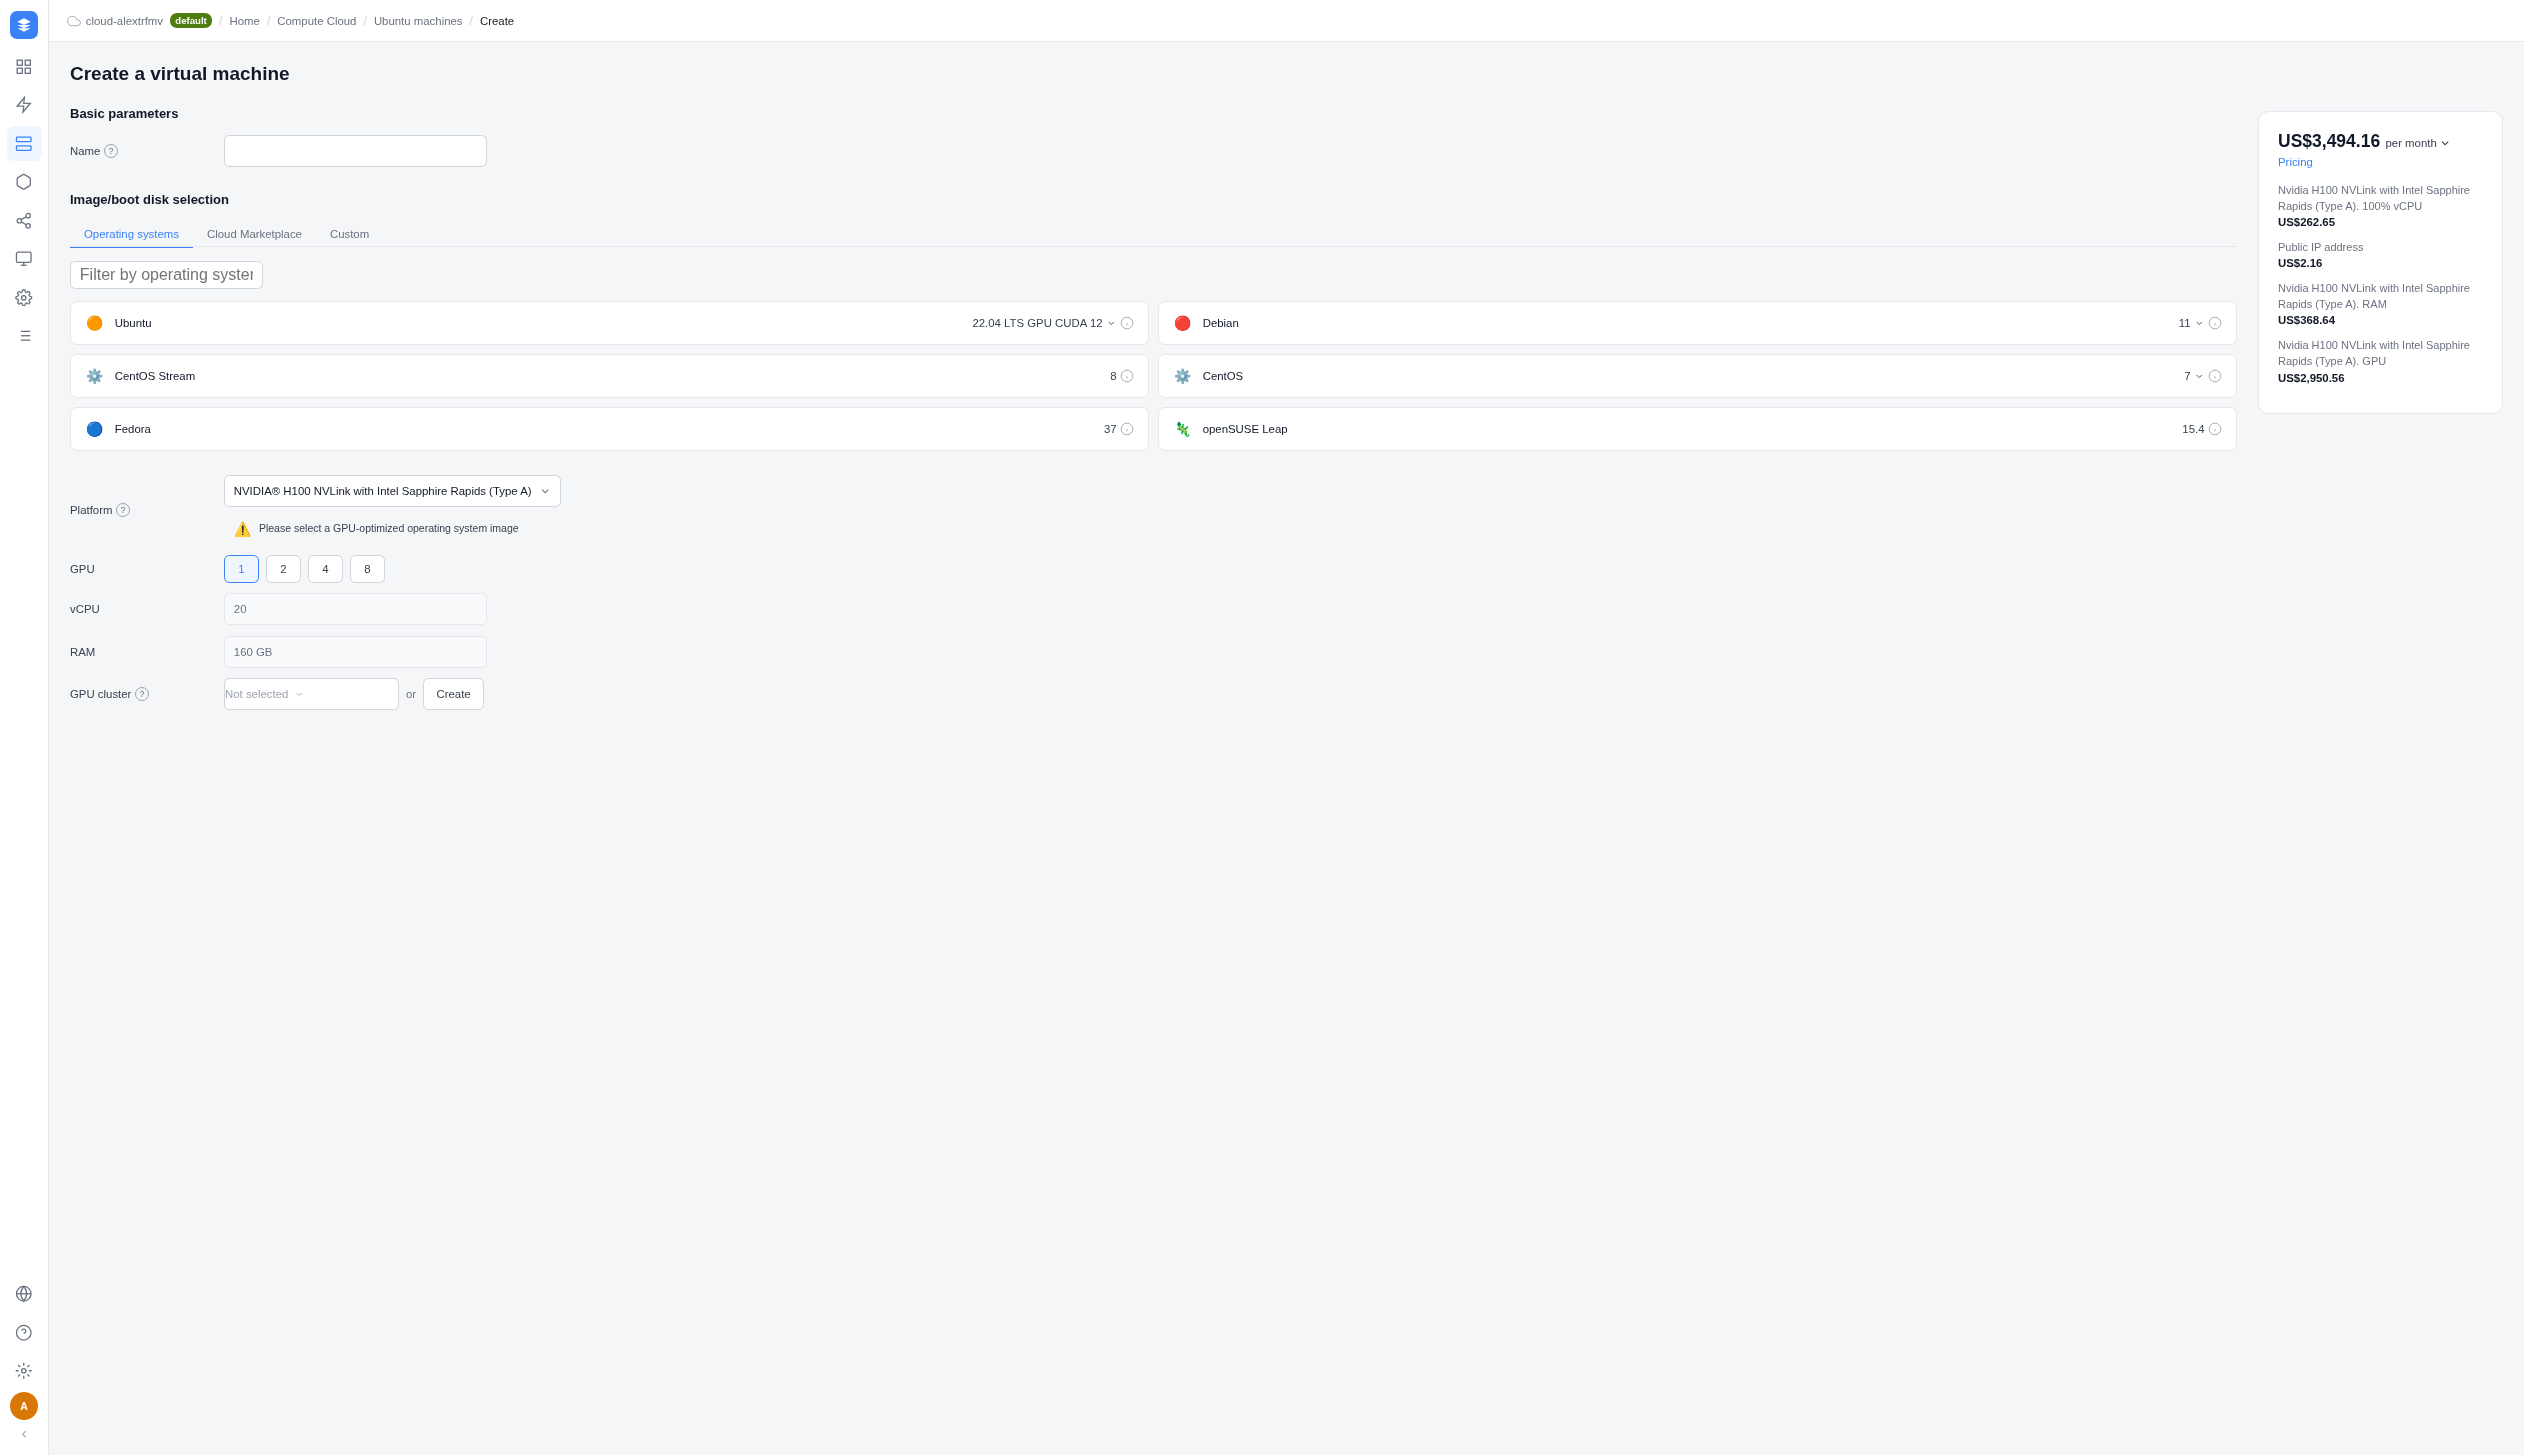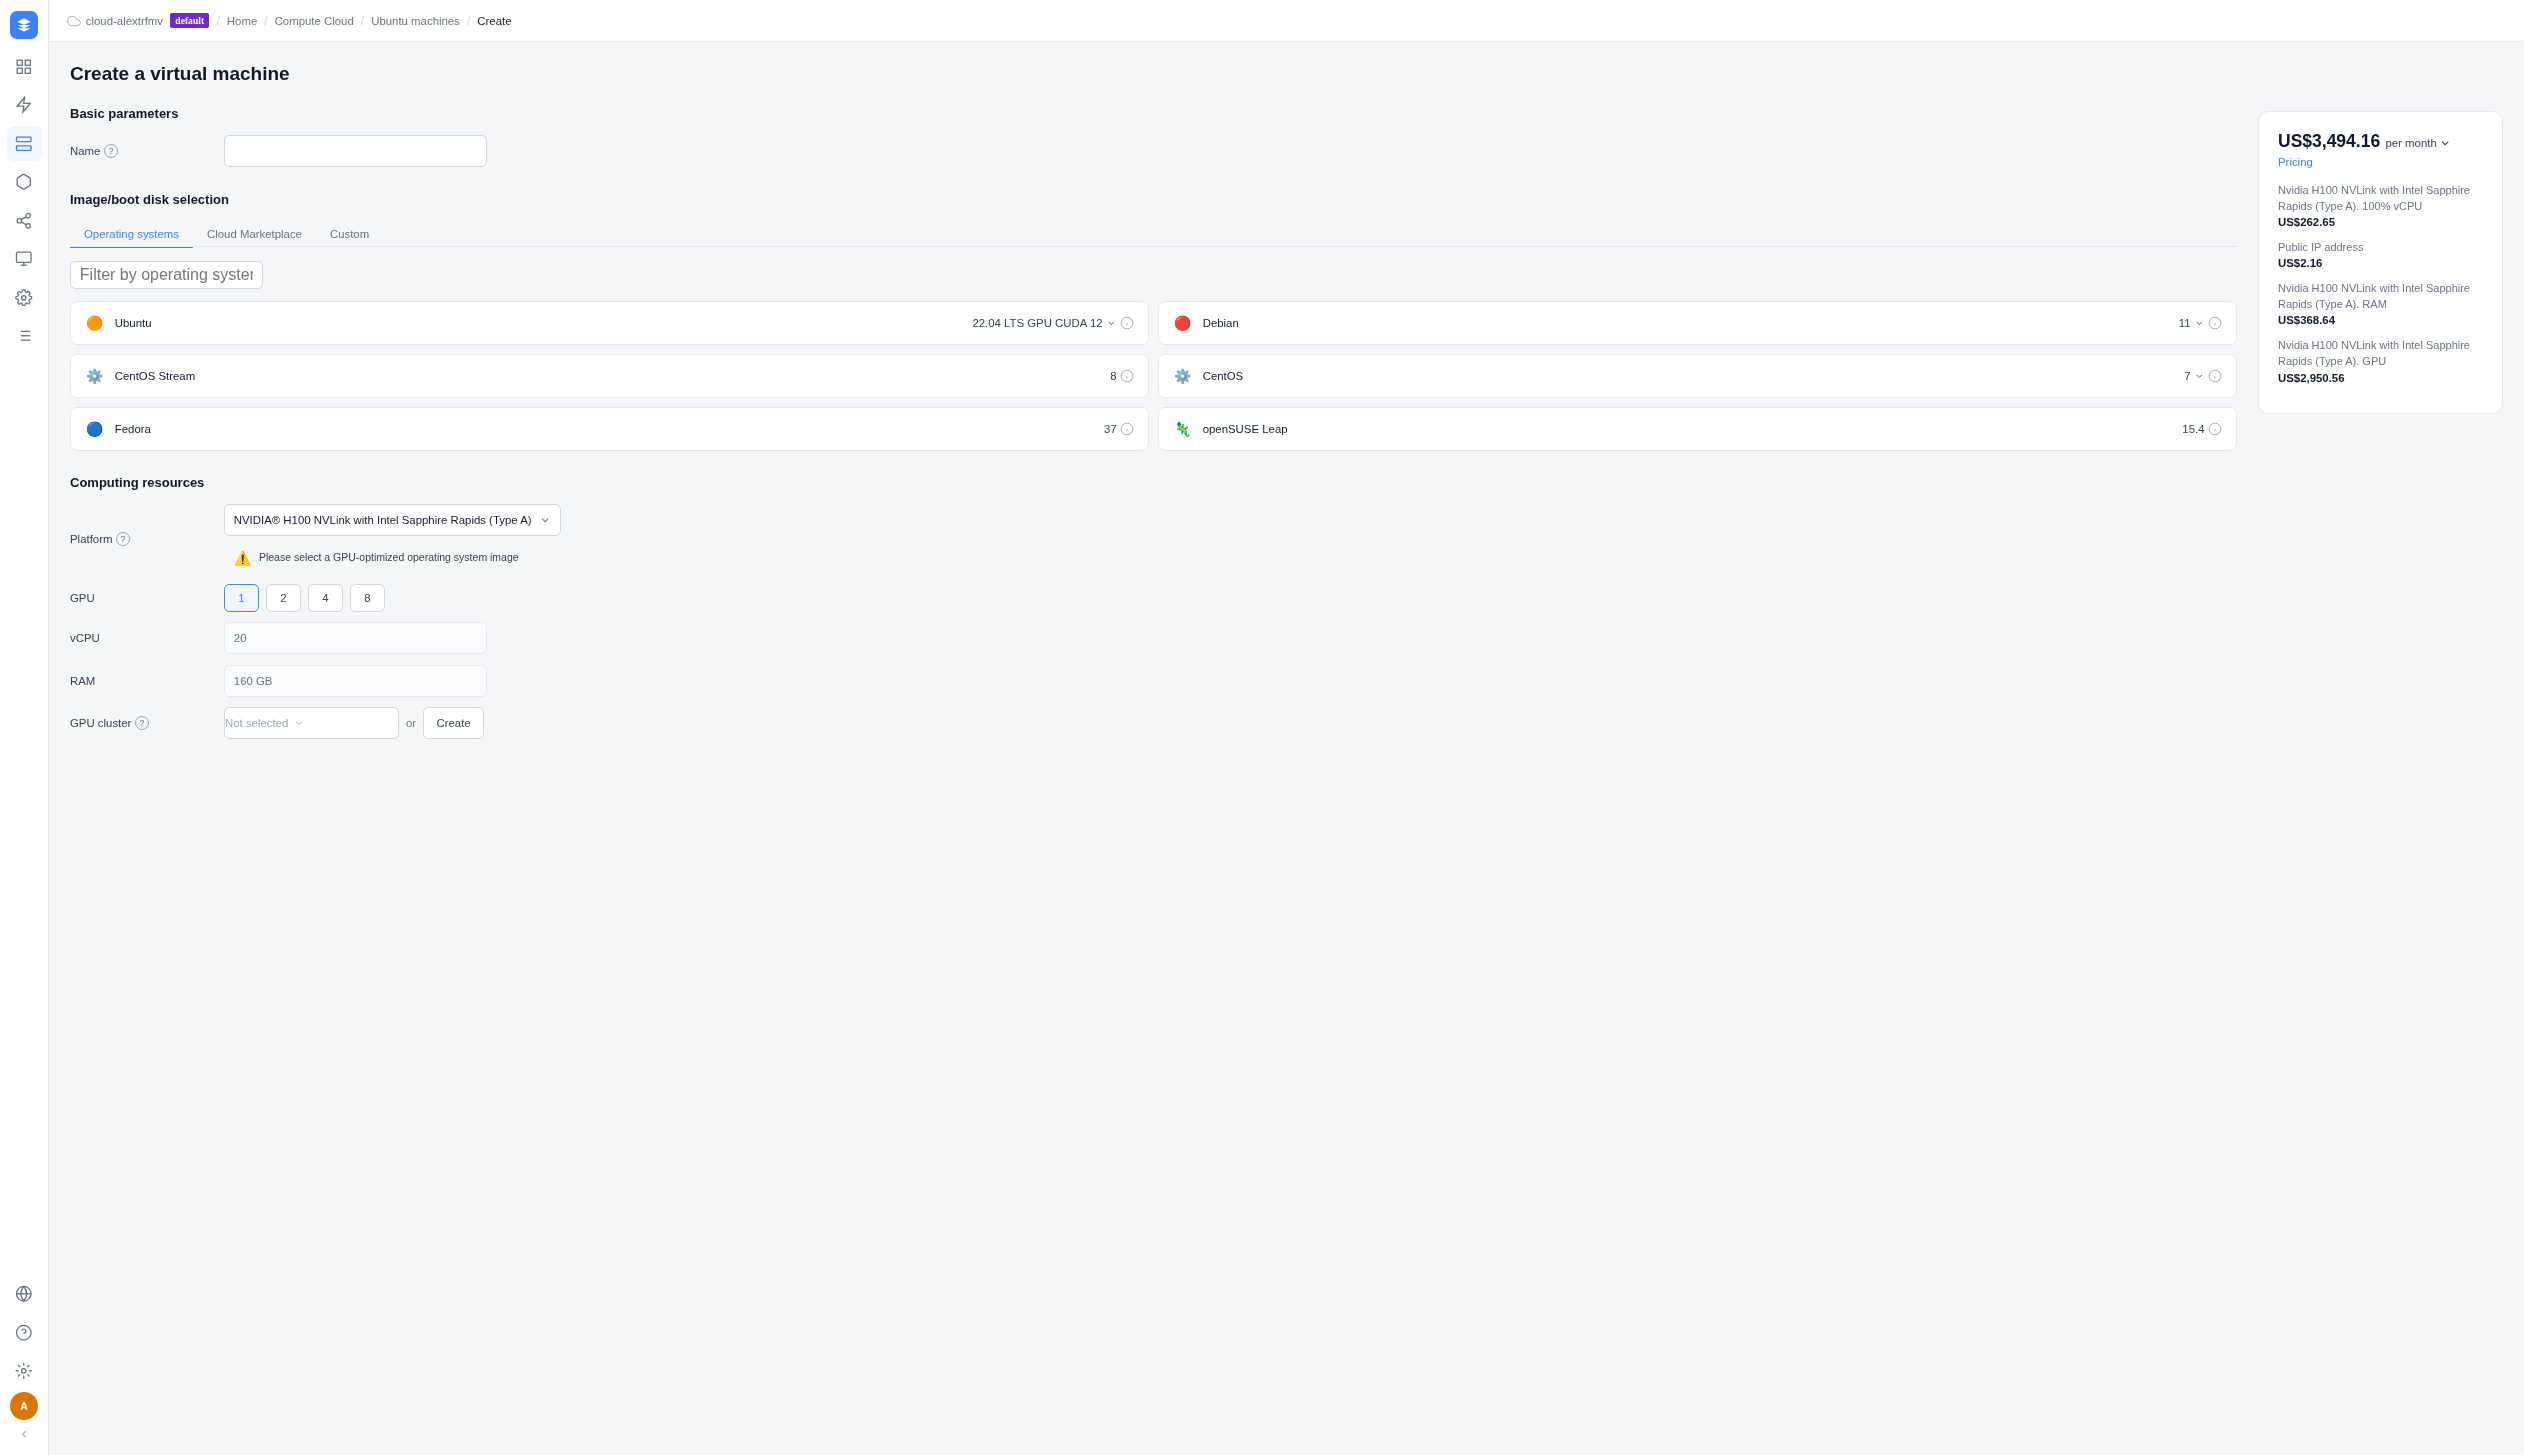--- a/index.html
+++ b/index.html
@@ -16,21 +16,21 @@
     .avatar { width: 28px; height: 28px; border-radius: 50%; background: #d97706; display: flex; align-items: center; justify-content: center; color: white; font-size: 10.5px; font-weight: 600; cursor: pointer; }
     .sidebar-collapse { width: 35px; height: 21px; display: flex; align-items: center; justify-content: center; cursor: pointer; color: #9ca3af; }
 
     
     .main { flex: 1; display: flex; flex-direction: column; overflow: hidden; }
 
     
     .topnav { height: 42px; background: #fff; border-bottom: 0.9px solid #e8e8e8; display: flex; align-items: center; padding: 0 17.5px; gap: 7px; flex-shrink: 0; }
     .cloud-icon { display: flex; align-items: center; gap: 5.3px; color: #6b7280; font-size: 11.4px; }
     .cloud-icon svg { width: 14px; height: 14px; color: #9ca3af; }
-    .env-badge { background: #6d28d9; color: white; font-size: 9.6px; font-weight: 600; padding: 1.8px 5.3px; border-radius: 2px; font-family: Liberation Serif, serif; }
+    .env-badge { background: #4d7c0f; color: white; font-size: 9.6px; font-weight: 600; padding: 1.8px 5.3px; border-radius: 7px; }
     .breadcrumb-sep { color: #d1d5db; }
     .breadcrumb-link { color: #6b7280; font-size: 11.4px; cursor: pointer; }
     .breadcrumb-current { color: #1a1a1a; font-size: 11.4px; font-weight: 500; }
 
     
     .content { flex: 1; overflow-y: auto; display: flex; gap: 21px; padding: 21px; }
     .form-area { flex: 1; min-width: 0; }
     .page-title { font-size: 19px; font-weight: 600; margin-bottom: 21px; color: #111827; }
 
     
@@ -336,21 +336,20 @@
                   <circle cx="12" cy="12" r="10"></circle>
                   <line x1="12" y1="16" x2="12" y2="12"></line>
                   <line x1="12" y1="8" x2="12.01" y2="8"></line>
                 </svg>
             </div>
           </div>
         </div>
       </div>
 
       <div class="section">
-        <div class="section-title">Computing resources</div>
 
         <div class="form-row">
           <div class="form-label">
             <span>Platform</span>
             <div class="help-icon">?</div>
           </div>
           <div style="display:flex; flex-direction:column;">
             <div class="platform-select">
               <span style="font-size:11.4px; color:#111827;">NVIDIA® H100 NVLink with Intel Sapphire Rapids (Type A)</span>
               <svg viewBox="0 0 24 24" fill="none" stroke="currentColor" stroke-width="2">

